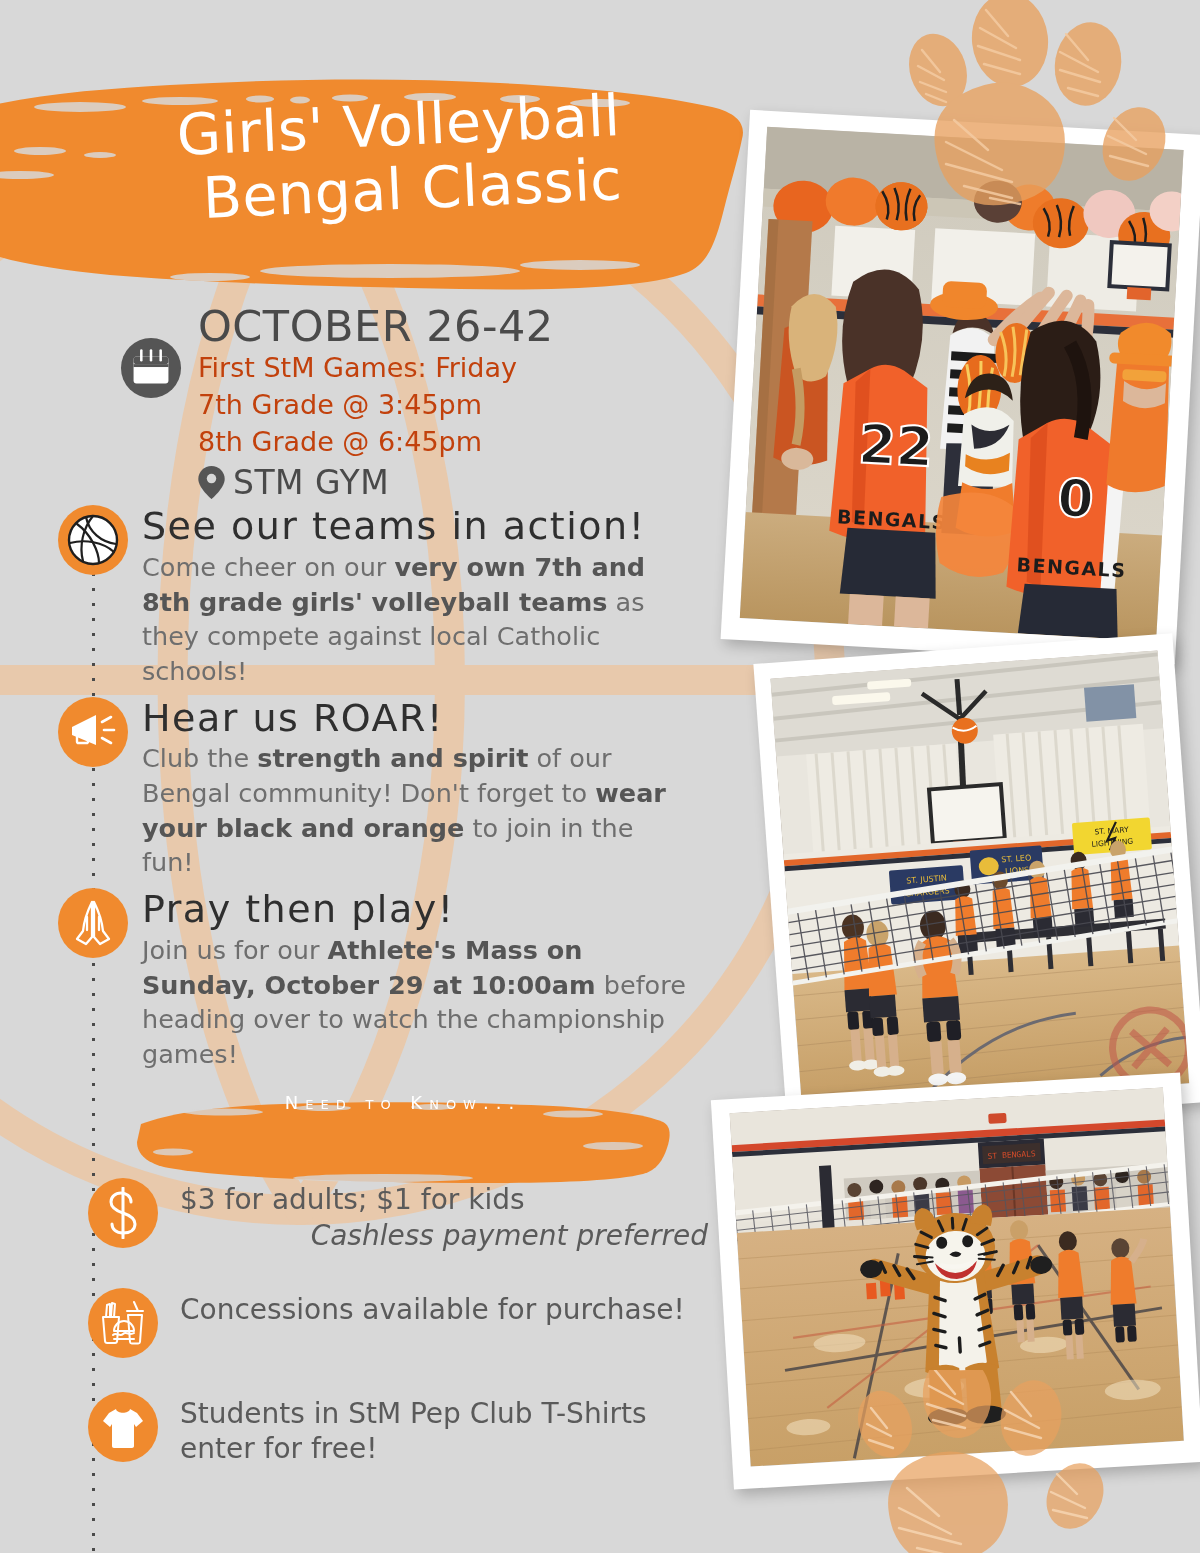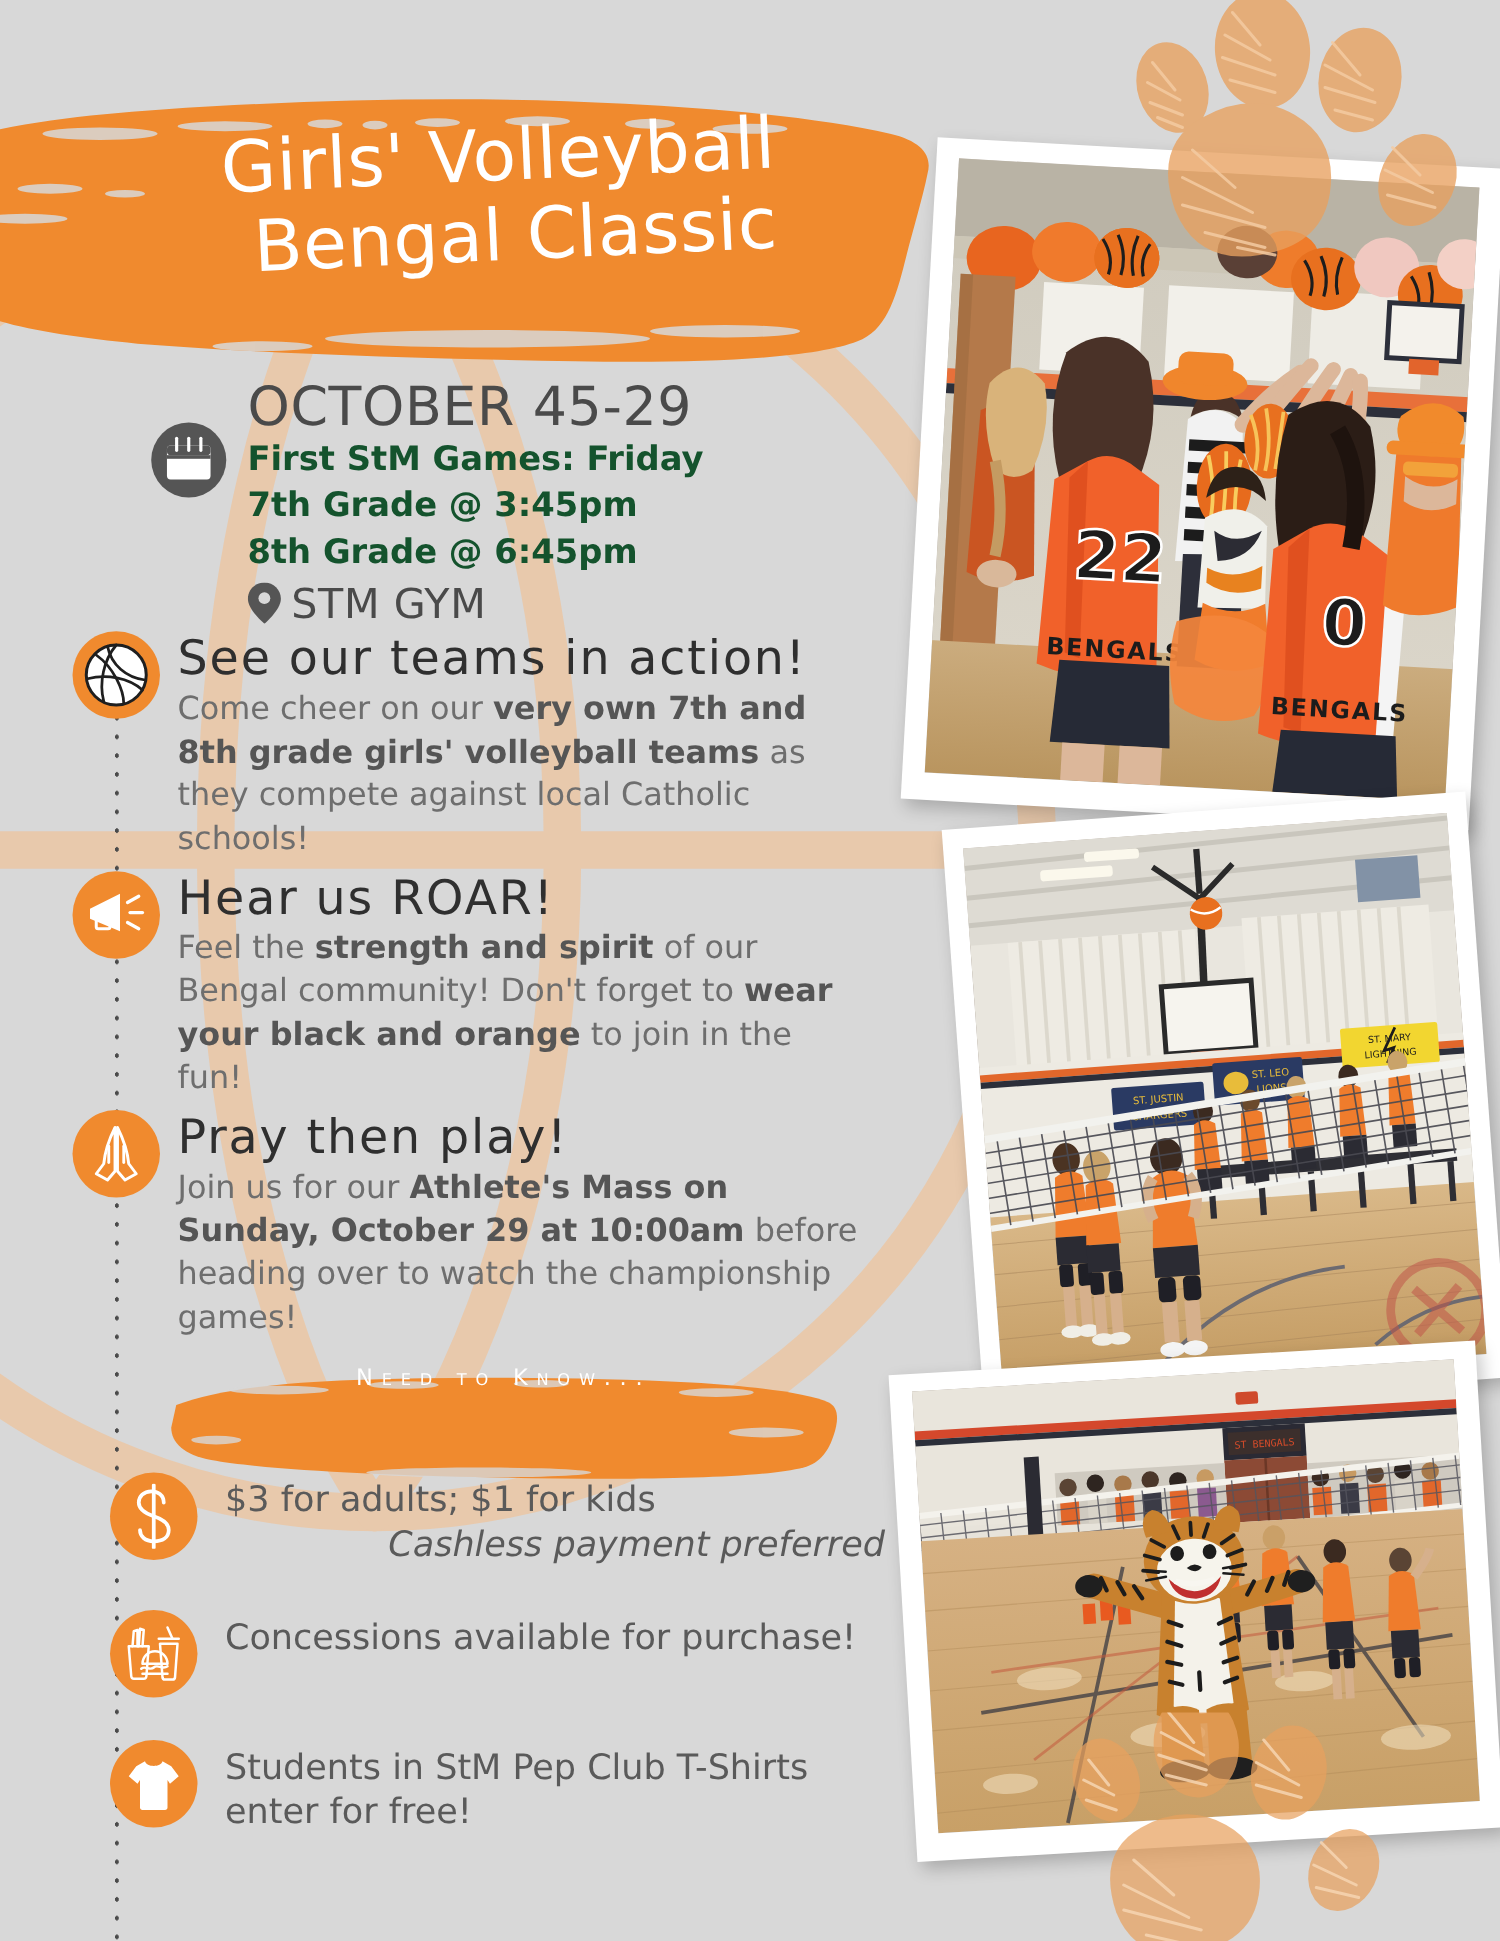--- a/index.html
+++ b/index.html
@@ -30,21 +30,21 @@
 
   
   .datebox { position:absolute; left:120px; top:305px; z-index:4; display:flex; gap:16px; }
   .cal-icon { width:62px; height:62px; margin-top:32px; flex:0 0 auto; }
   .date-text { padding-top:0; }
   .date-big {
     font-size:43px; color:#4a4a4a; letter-spacing:0.5px; line-height:1.0;
     font-family:"DejaVu Sans", sans-serif; font-weight:400; white-space:nowrap;
   }
   .date-sub {
-    font-size:27px; color:#14532d; font-weight:bold; line-height:1.22;
+    font-size:27px; color:#c2410c; font-weight:normal; line-height:1.22;
     white-space:nowrap; margin-top:4px;
   }
   .loc-row { display:flex; align-items:center; gap:8px; margin-top:4px; }
   .pin-icon { width:27px; height:33px; flex:0 0 auto; }
   .loc-text { font-size:33px; color:#4a4a4a; letter-spacing:0.5px; white-space:nowrap; }
 
   
   .timeline { position:absolute; left:42px; top:505px; width:650px; z-index:4; }
   .dotline {
     position:absolute; left:50px; top:62px; width:3px; height:1033px;
@@ -152,21 +152,21 @@
       <rect x="14" y="20" width="36" height="28" rx="3" fill="#ffffff"></rect>
       <rect x="14" y="20" width="36" height="8" rx="3" fill="#555555"></rect>
       <rect x="14" y="28" width="36" height="3" fill="#555555"></rect>
       <g stroke="#ffffff" stroke-width="2.6" stroke-linecap="round">
         <line x1="22" y1="14" x2="22" y2="24"></line>
         <line x1="32" y1="14" x2="32" y2="24"></line>
         <line x1="42" y1="14" x2="42" y2="24"></line>
       </g>
     </svg>
     <div class="date-text">
-      <div class="date-big">OCTOBER 45-29</div>
+      <div class="date-big">OCTOBER 26-42</div>
       <div class="date-sub">First StM Games: Friday</div>
       <div class="date-sub">7th Grade @ 3:45pm</div>
       <div class="date-sub">8th Grade @ 6:45pm</div>
       <div class="loc-row">
         <svg class="pin-icon" viewBox="0 0 24 30">
           <path d="M12 0 C5.4 0 0 5.3 0 11.8 C0 20 12 30 12 30 C12 30 24 20 24 11.8 C24 5.3 18.6 0 12 0 Z" fill="#555555"></path>
           <circle cx="12" cy="11.4" r="4.3" fill="#d8d8d8"></circle>
         </svg>
         <div class="loc-text">STM GYM</div>
       </div>
@@ -204,21 +204,21 @@
           <g stroke="#ffffff" stroke-width="2.6" stroke-linecap="round">
             <line x1="36" y1="17" x2="45" y2="12"></line>
             <line x1="38" y1="25" x2="48" y2="25"></line>
             <line x1="36" y1="33" x2="45" y2="38"></line>
           </g>
         </svg>
       </div>
       <div class="bullet-body">
         <div class="bullet-head">Hear us ROAR!</div>
         <div class="bullet-text">
-          <span>Feel the </span><b>strength and spirit</b><span> of our Bengal community! Don't forget to </span><b>wear your black and orange</b><span> to join in the fun!</span>
+          <span>Club the </span><b>strength and spirit</b><span> of our Bengal community! Don't forget to </span><b>wear your black and orange</b><span> to join in the fun!</span>
         </div>
       </div>
     </div>
 
     <div class="bullet" style="margin-top:8px;">
       <div class="bullet-icon">
         <svg width="52" height="52" viewBox="0 0 52 52">
           <g fill="none" stroke="#ffffff" stroke-width="2.3" stroke-linejoin="round" stroke-linecap="round">
             <path d="M25 5 C 21 13, 17 24, 16 34 L10 42 L19 47 L25 40 Z"></path>
             <path d="M27 5 C 31 13, 35 24, 36 34 L42 42 L33 47 L27 40 Z"></path>

